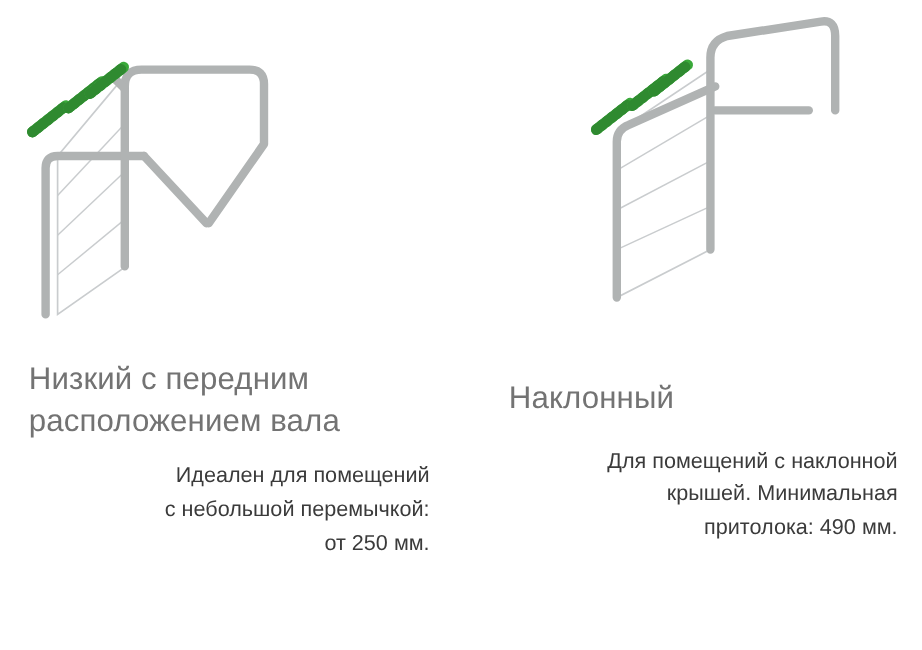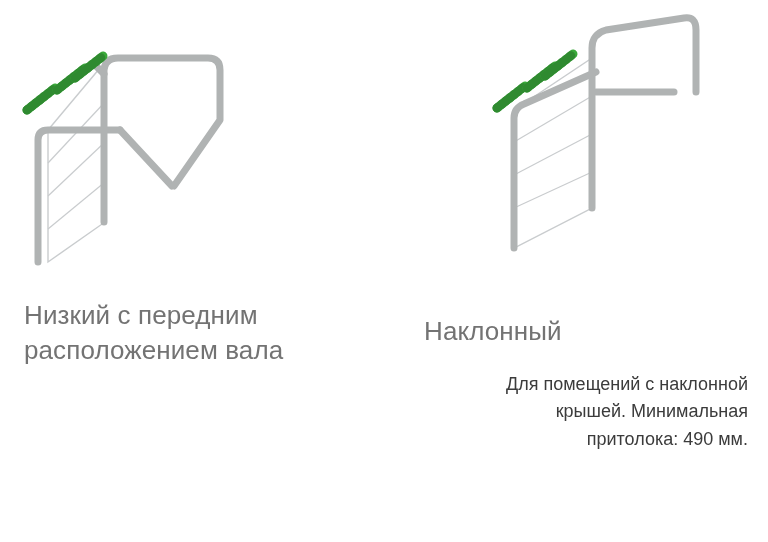--- a/index.html
+++ b/index.html
@@ -106,20 +106,23 @@
           <line x1="57" y1="90" x2="85" y2="68" stroke="#3aa93a" stroke-width="9"></line>
           <line x1="57" y1="90" x2="85" y2="68" stroke="#2f8a30" stroke-width="9" stroke-dasharray="1.6 3.6"></line>
           <line x1="75" y1="78" x2="103" y2="56" stroke="#3aa93a" stroke-width="9"></line>
           <line x1="75" y1="78" x2="103" y2="56" stroke="#2f8a30" stroke-width="9" stroke-dasharray="1.6 3.6"></line>
         </g>
       </svg>
     </div>
 
     <div class="text-block">
       <h2 class="title">Низкий с передним расположением вала</h2>
+      <p class="desc">Идеален для помещений
+с небольшой перемычкой:
+от 250 мм.</p>
     </div>
   </div>
 
   <div class="panel panel-right">
 
     <div class="figure">
       <svg width="384" height="290" viewBox="0 0 384 290" xmlns="http://www.w3.org/2000/svg">
 
         <g>
           <polygon points="130,110 208,58 208,208 130,248" fill="#ffffff" stroke="#c9ccce" stroke-width="1.4"></polygon>

